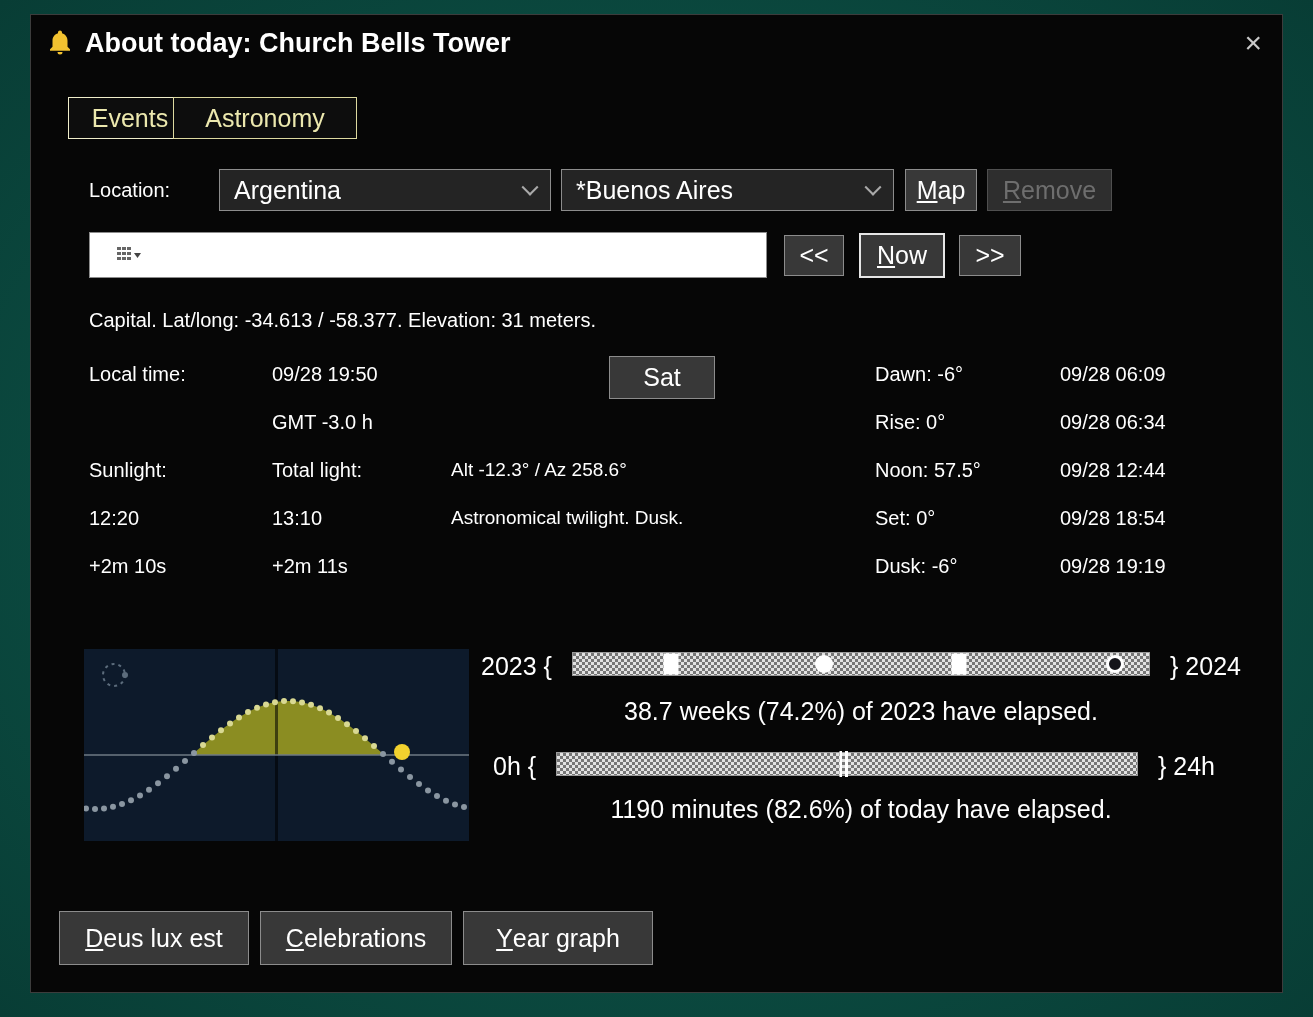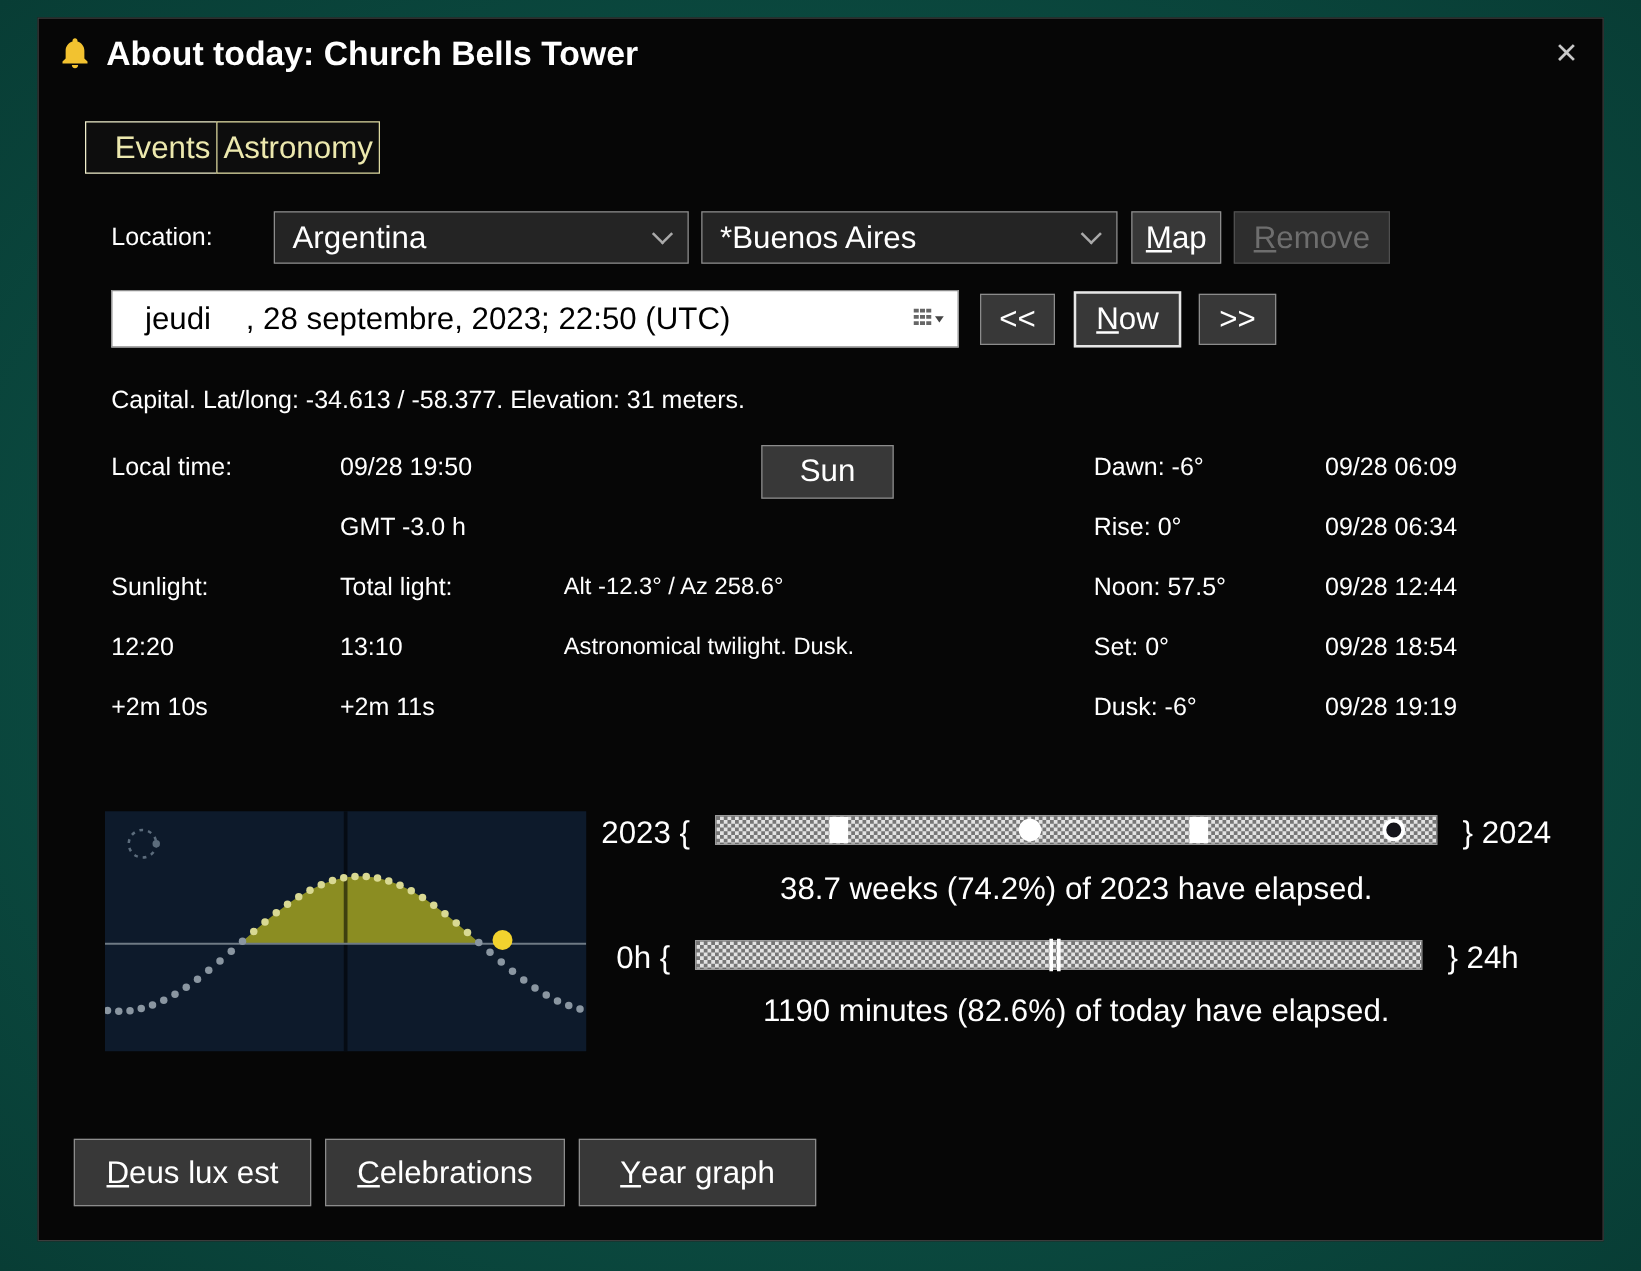--- a/index.html
+++ b/index.html
@@ -14,21 +14,21 @@
   }
   .titlebar{position:absolute;left:0;top:0;right:0;height:56px;display:flex;align-items:center;padding:0 14px;box-sizing:border-box;}
   .title{color:#fff;font-size:27px;font-weight:bold;margin-left:10px;}
   .close{margin-left:auto;color:#c9c9c9;font-size:30px;line-height:30px;cursor:default;padding:0 6px;}
   .tab{
     position:absolute;top:82px;height:42px;box-sizing:border-box;
     border:1px solid #ddd9a0;color:#ece8ae;font-size:25px;
     display:flex;align-items:center;justify-content:center;background:#0d0d0d;
   }
   #tab-events{left:37px;width:124px;border-color:#f0eecb;}
-  #tab-astronomy{left:142px;width:131px;}
+  #tab-astronomy{left:142px;width:184px;}
   .lbl{position:absolute;color:#fff;font-size:20px;line-height:34px;}
   .select{
     position:absolute;background:#242424;border:1px solid #8c8c8c;color:#fff;font-size:25px;
     display:flex;align-items:center;padding:0 14px;box-sizing:border-box;
   }
   .chev{margin-left:auto;width:10px;height:10px;border-right:2px solid #aaa;border-bottom:2px solid #aaa;transform:rotate(45deg) translate(-2px,-2px);}
   .btn{
     position:absolute;background:#383838;border:1px solid #8c8c8c;color:#fff;font-size:25px;
     display:flex;align-items:center;justify-content:center;box-sizing:border-box;cursor:default;
   }
@@ -80,21 +80,20 @@
     <span class="chev"></span>
   </div>
   <div class="select" style="left:530px;top:154px;width:333px;height:42px;">
     <span>*Buenos Aires</span>
     <span class="chev"></span>
   </div>
   <div class="btn" style="left:874px;top:154px;width:72px;height:42px;"><u>M</u>ap</div>
   <div class="btn disabled" style="left:956px;top:154px;width:125px;height:42px;"><u>R</u>emove</div>
 
   <div class="datefield">
-    <span class="val">jeudi    , 28 septembre, 2023; 22:50 (UTC)</span>
     <span style="display:inline-flex;">
       <svg width="26" height="20" viewBox="0 0 26 20">
         <g fill="#666">
           <rect x="1" y="2" width="4" height="3"></rect>
             <rect x="6" y="2" width="4" height="3"></rect>
             <rect x="11" y="2" width="4" height="3"></rect>
           <rect x="1" y="7" width="4" height="3"></rect>
             <rect x="6" y="7" width="4" height="3"></rect>
             <rect x="11" y="7" width="4" height="3"></rect>
           <rect x="1" y="12" width="4" height="3"></rect>
@@ -106,21 +105,21 @@
     </span>
   </div>
   <div class="btn" style="left:753px;top:220px;width:60px;height:41px;">&lt;&lt;</div>
   <div class="btn focus" style="left:828px;top:218px;width:86px;height:45px;"><u>N</u>ow</div>
   <div class="btn" style="left:928px;top:220px;width:62px;height:41px;">&gt;&gt;</div>
 
   <span class="lbl" style="left:58px;top:288px;">Capital. Lat/long: -34.613 / -58.377. Elevation: 31 meters.</span>
 
   <span class="lbl" style="left:58px;top:342px;">Local time:</span>
   <span class="lbl" style="left:241px;top:342px;">09/28 19:50</span>
-  <div class="btn" style="left:578px;top:341px;width:106px;height:43px;">Sun</div>
+  <div class="btn" style="left:578px;top:341px;width:106px;height:43px;">Sat</div>
   <span class="lbl" style="left:844px;top:342px;">Dawn: -6°</span>
   <span class="lbl" style="left:1029px;top:342px;">09/28 06:09</span>
 
   <span class="lbl" style="left:241px;top:390px;">GMT -3.0 h</span>
   <span class="lbl" style="left:844px;top:390px;">Rise: 0°</span>
   <span class="lbl" style="left:1029px;top:390px;">09/28 06:34</span>
 
   <span class="lbl" style="left:58px;top:438px;">Sunlight:</span>
   <span class="lbl" style="left:241px;top:438px;">Total light:</span>
   <span class="center-col" style="top:438px;">Alt -12.3° / Az 258.6°</span>

